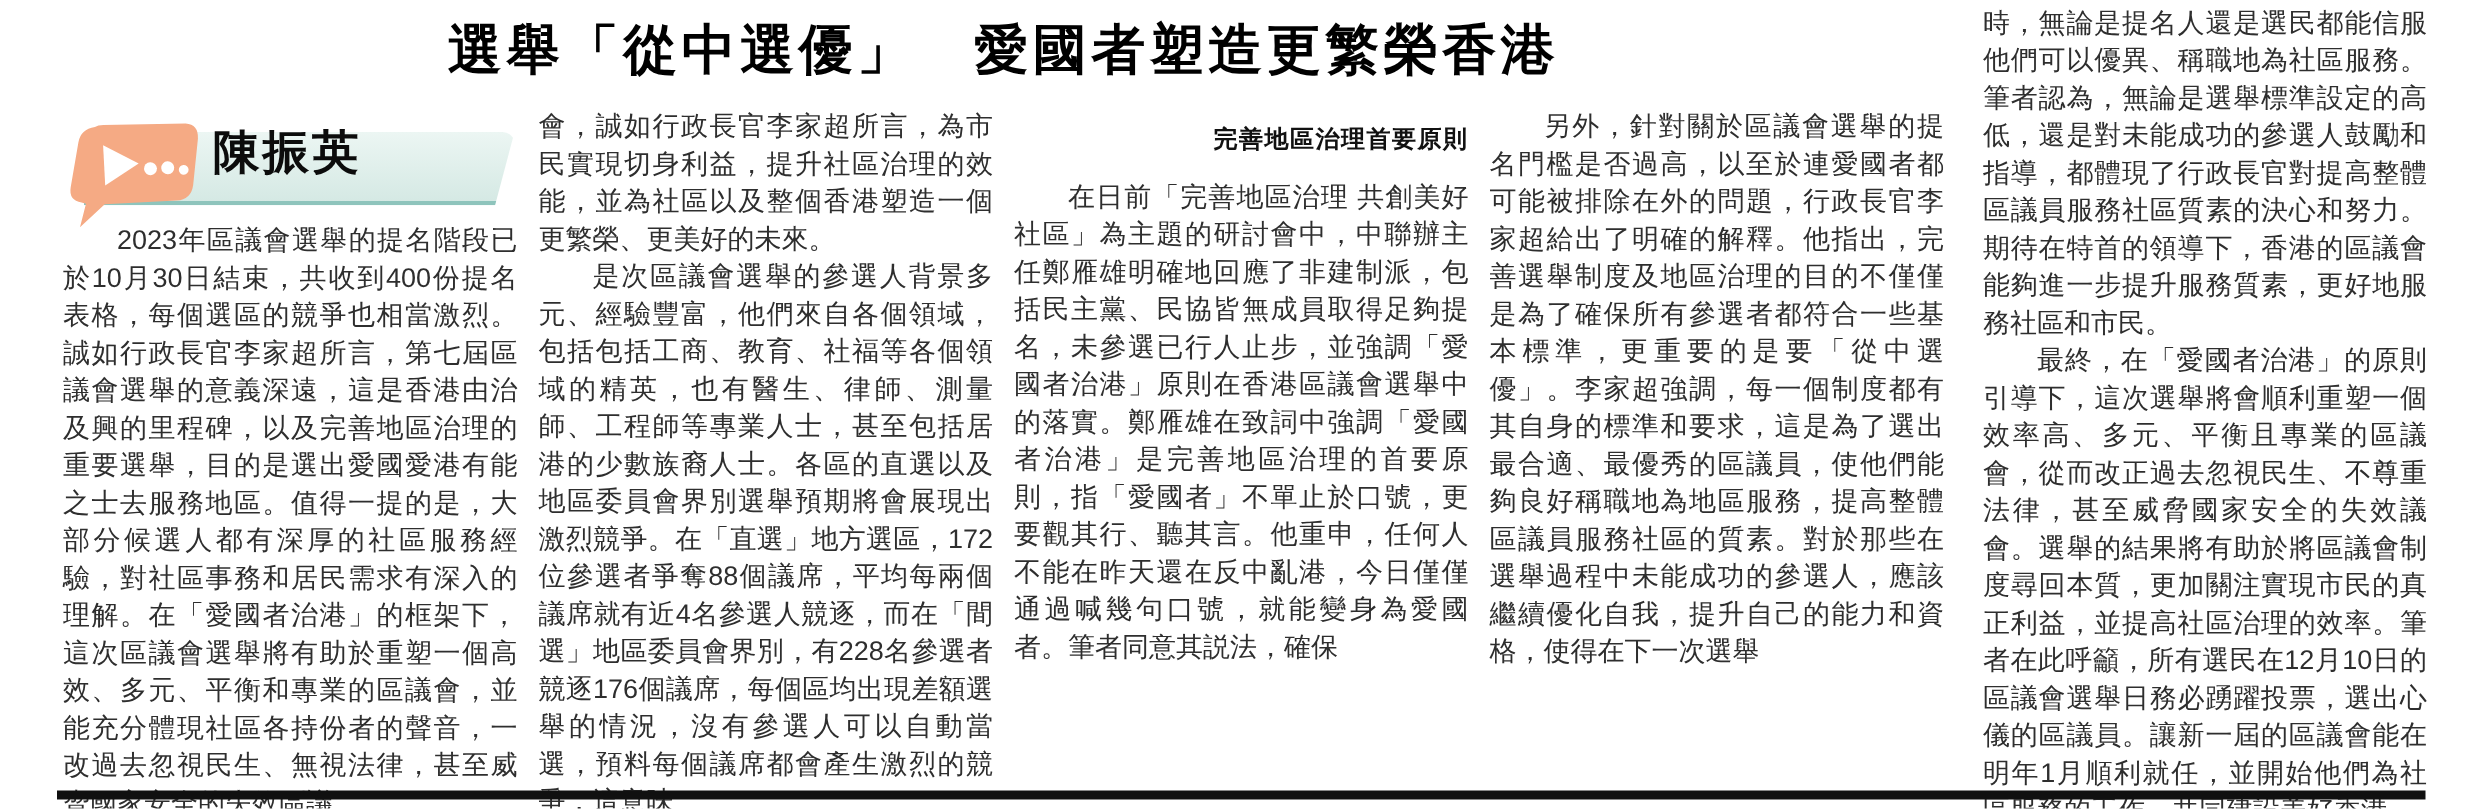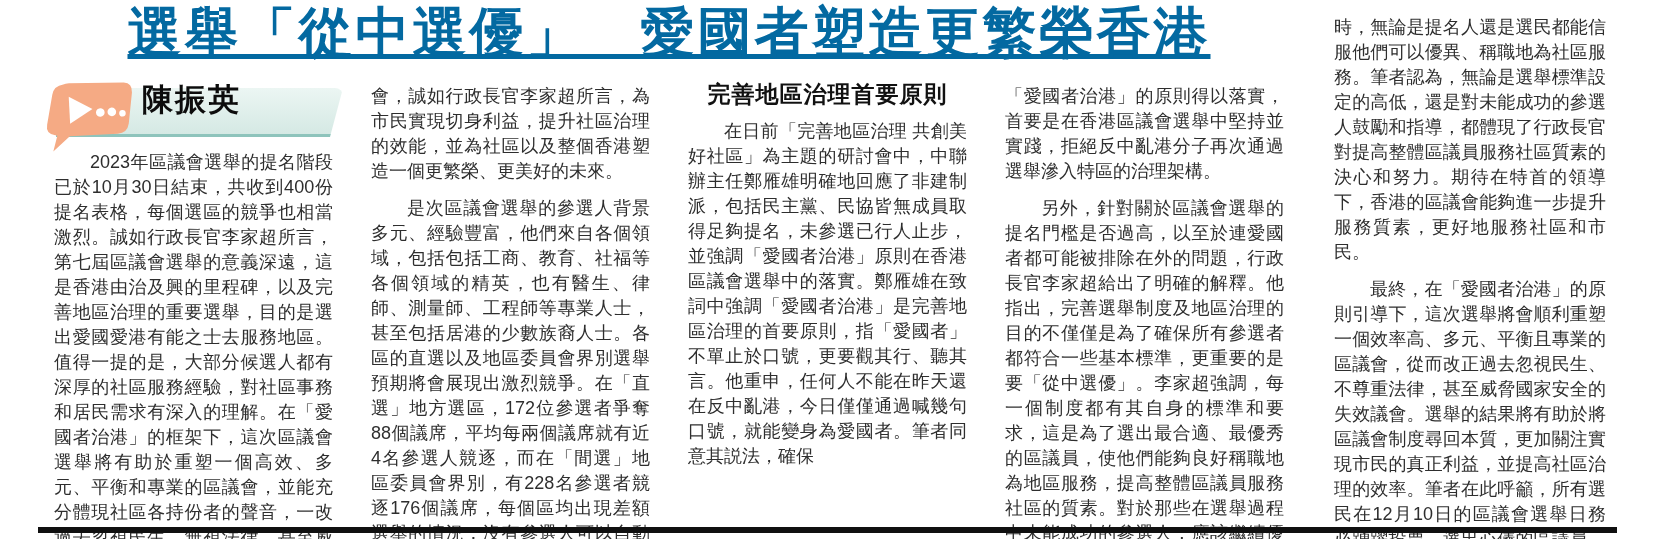--- a/index.html
+++ b/index.html
@@ -5,50 +5,50 @@
   html,body{margin:0;padding:0;}
   body{
     width:1659px;height:539px;position:relative;overflow:hidden;
     background:#ffffff;
     font-family:"Liberation Sans",sans-serif;
   }
   .headline{
     position:absolute;left:42px;top:0;width:1254px;height:68px;
     line-height:66px;text-align:center;white-space:nowrap;
     font-family:"Liberation Serif","DejaVu Serif",serif;
-    font-weight:bold;font-size:54px;letter-spacing:3px;color:#0369a1;text-decoration:underline;
+    font-weight:bold;font-size:36px;letter-spacing:3px;color:#000000;
   }
   .col{
     position:absolute;width:303px;
     font-size:18px;line-height:25px;color:#2e2e2e;
     text-align:justify;text-justify:inter-character;
   }
-  .col p{margin:12px;}
+  .col p{margin:0;}
   .col p.indent{text-indent:2em;}
   #col1{left:42px;top:78px;}
   #col2{left:359px;top:72px;}
   #col3{left:676px;top:72px;}
   #col4{left:993px;top:72px;}
   #col5{left:1322px;top:3px;width:296px;}
   .sec-heading{
-    font-size:23px;font-weight:bold;text-align:center;
-    margin:10px 0 12px 0;letter-spacing:1px;color:#111;
+    font-size:16px;font-weight:bold;text-align:right;
+    margin:10px 0 12px 0;letter-spacing:1px;color:#111;font-family:Liberation Mono, monospace;
   }
   
   .badge{position:relative;height:60px;margin-bottom:10px;}
   .badge-strip{
     position:absolute;left:14px;top:10px;right:2px;height:46px;
     background:linear-gradient(180deg,#ecf6f3 0%,#d5e9e4 100%);
     border-bottom:3px solid #8ec4bc;
     clip-path:polygon(0 0,100% 0,calc(100% - 13px) 100%,0 100%);
     border-top-right-radius:8px;
   }
   .badge-name{
     position:absolute;left:100px;top:11px;
-    font-family:Liberation Mono, monospace;
+    font-family:Liberation Serif, serif;
     font-weight:bold;font-size:31px;letter-spacing:2px;color:#0c0c0c;
   }
   .badge-icon{position:absolute;left:-2px;top:-2px;width:96px;height:80px;transform:rotate(-3deg);}
   .bottom-rule{
     position:absolute;left:38px;top:527px;width:1579px;height:6px;background:#101010;
   }
 </style>
 </head>
 <body>
 
@@ -82,21 +82,20 @@
 
 <div class="col" id="col3">
   <div class="col-body">
       <h2 class="sec-heading">完善地區治理首要原則</h2>
       <p class="indent">在日前「完善地區治理 共創美好社區」為主題的研討會中，中聯辦主任鄭雁雄明確地回應了非建制派，包括民主黨、民協皆無成員取得足夠提名，未參選已行人止步，並強調「愛國者治港」原則在香港區議會選舉中的落實。鄭雁雄在致詞中強調「愛國者治港」是完善地區治理的首要原則，指「愛國者」不單止於口號，更要觀其行、聽其言。他重申，任何人不能在昨天還在反中亂港，今日僅僅通過喊幾句口號，就能變身為愛國者。筆者同意其説法，確保</p>
     </div>
 </div>
 
 <div class="col" id="col4">
   <div class="col-body">
-      <p class="">「愛國者治港」的原則得以落實，首要是在香港區議會選舉中堅持並實踐，拒絕反中亂港分子再次通過選舉滲入特區的治理架構。</p>
       <p class="indent">另外，針對關於區議會選舉的提名門檻是否過高，以至於連愛國者都可能被排除在外的問題，行政長官李家超給出了明確的解釋。他指出，完善選舉制度及地區治理的目的不僅僅是為了確保所有參選者都符合一些基本標準，更重要的是要「從中選優」。李家超強調，每一個制度都有其自身的標準和要求，這是為了選出最合適、最優秀的區議員，使他們能夠良好稱職地為地區服務，提高整體區議員服務社區的質素。對於那些在選舉過程中未能成功的參選人，應該繼續優化自我，提升自己的能力和資格，使得在下一次選舉</p>
     </div>
 </div>
 
 <div class="col" id="col5">
   <div class="col-body">
       <p class="">時，無論是提名人還是選民都能信服他們可以優異、稱職地為社區服務。筆者認為，無論是選舉標準設定的高低，還是對未能成功的參選人鼓勵和指導，都體現了行政長官對提高整體區議員服務社區質素的決心和努力。期待在特首的領導下，香港的區議會能夠進一步提升服務質素，更好地服務社區和市民。</p>
       <p class="indent">最終，在「愛國者治港」的原則引導下，這次選舉將會順利重塑一個效率高、多元、平衡且專業的區議會，從而改正過去忽視民生、不尊重法律，甚至威脅國家安全的失效議會。選舉的結果將有助於將區議會制度尋回本質，更加關注實現市民的真正利益，並提高社區治理的效率。筆者在此呼籲，所有選民在12月10日的區議會選舉日務必踴躍投票，選出心儀的區議員。讓新一屆的區議會能在明年1月順利就任，並開始他們為社區服務的工作，共同建設美好香港。</p>
     </div>
 </div>

